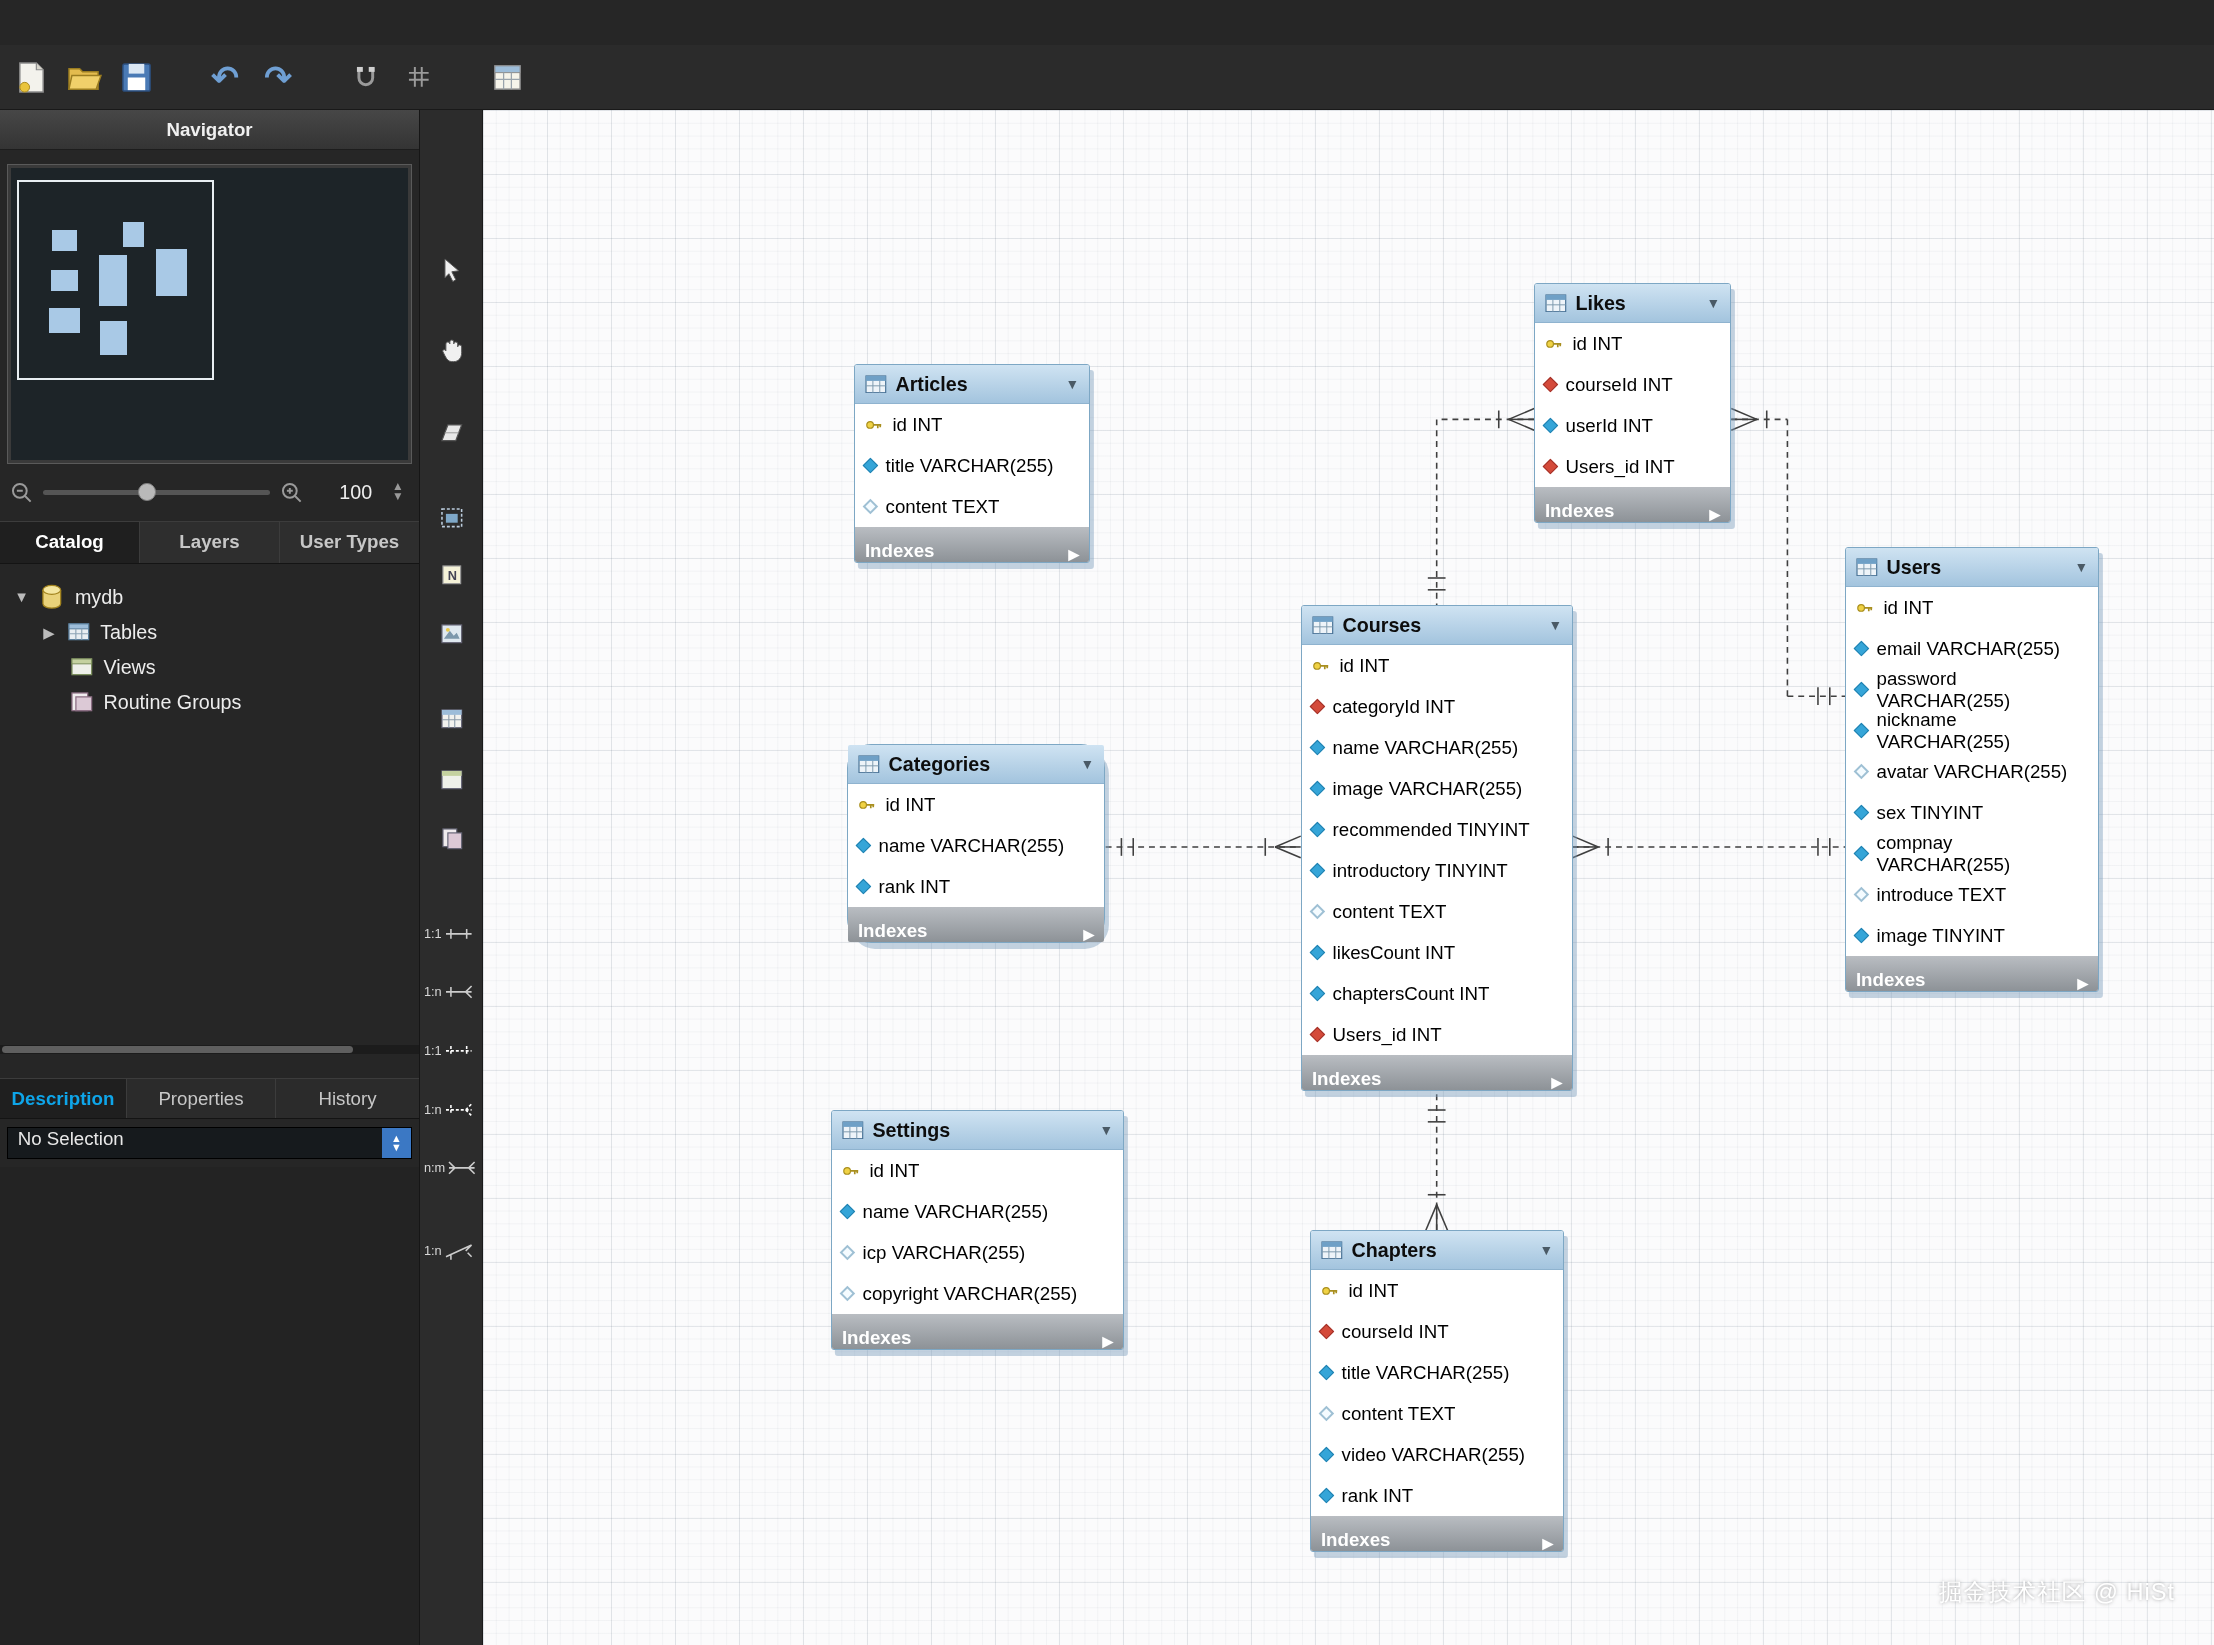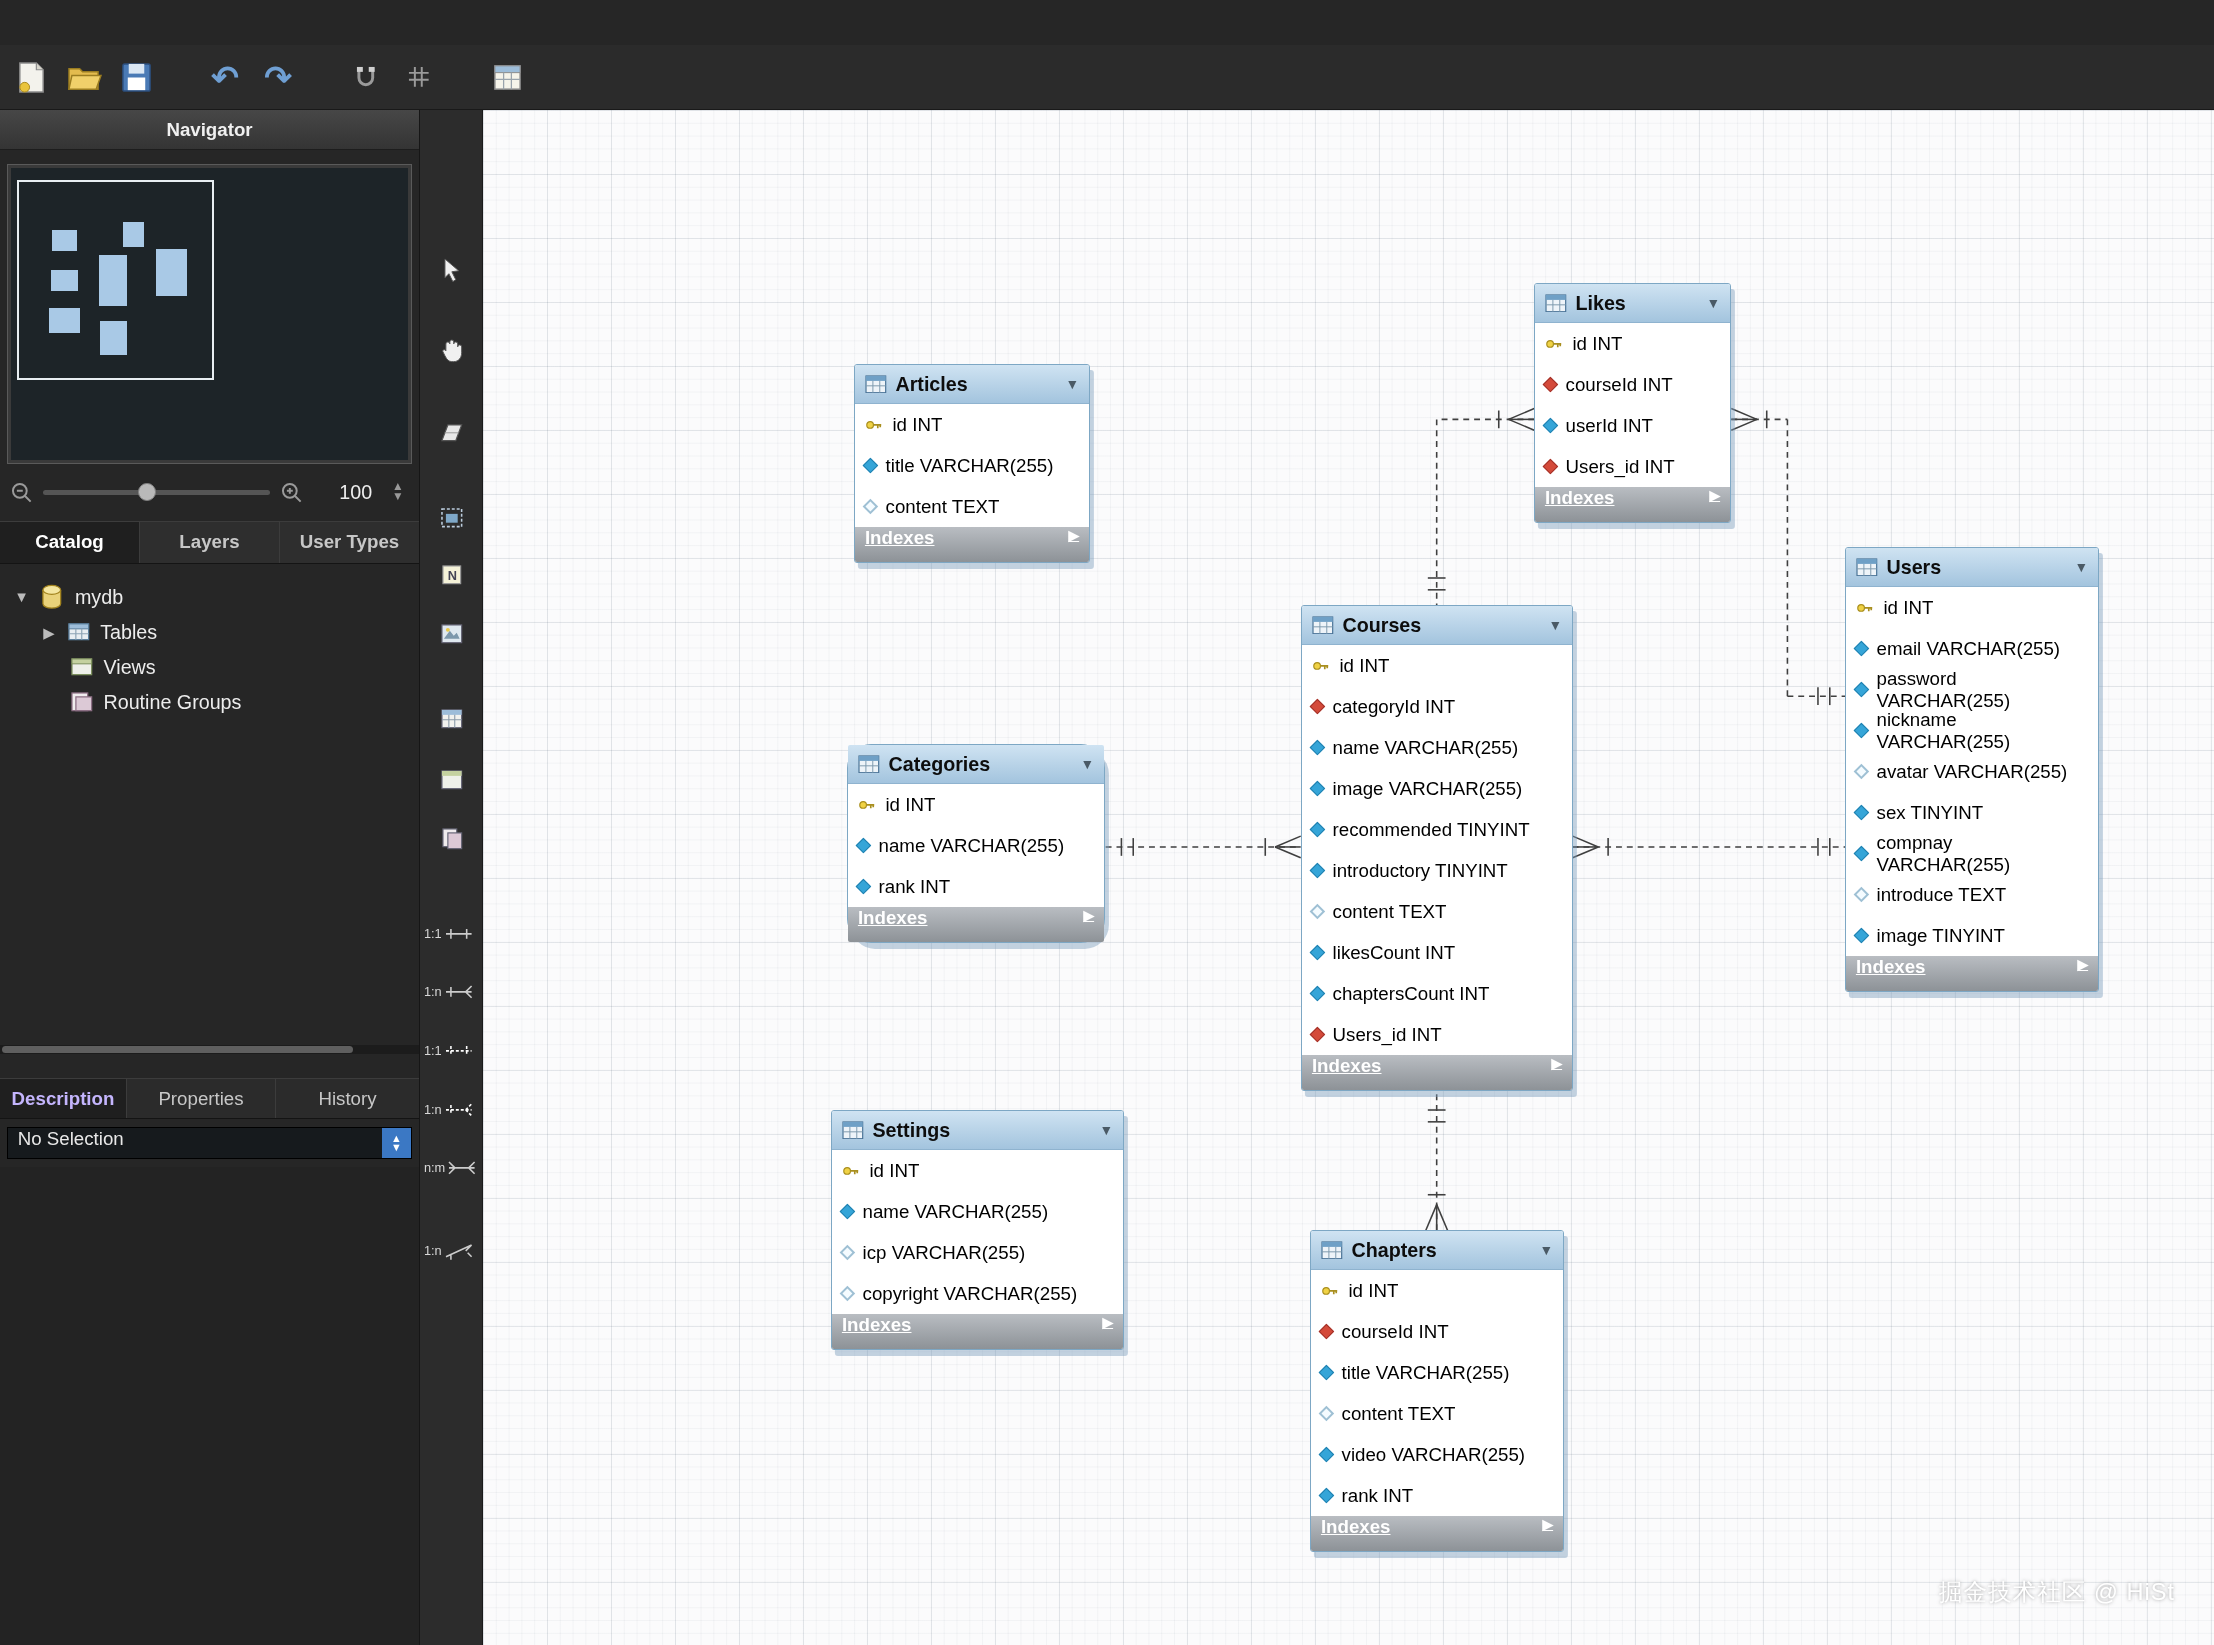--- a/index.html
+++ b/index.html
@@ -38,21 +38,21 @@
 
   .tree { flex:0 0 auto; padding-top:15.8px; }
   .tree-row { height:35px; display:flex; align-items:center; color:#ededed; font-size:19.7px; gap:8.9px; }
   .caret { color:#bbb; font-size:14.8px; width:15.8px; text-align:center; }
 
   .h-scroll { position:relative; height:9.9px; background:#1c1c1c; margin-top:325px; }
   .h-thumb { position:absolute; left:2px; top:1px; width:351px; height:7.9px; background:#5f5f5f; border-radius:3.9px; }
 
   .info-tabs { height:41px; display:flex; border-top:1px solid #3c3c3c; border-bottom:1px solid #141414; margin-top:23.6px; }
   .info-tab { display:flex; align-items:center; justify-content:center; font-size:18.7px; color:#c7c7c7; background:#2b2b2b; border-right:1px solid #3c3c3c; }
-  .info-tab.active { background:#1f1f1f; color:#c4b5fd; font-weight:bold; }
+  .info-tab.active { background:#1f1f1f; color:#0ea5e9; font-weight:bold; }
   .sel-row { margin:7.9px 6.9px 0 6.9px; height:32.5px; background:#161a1d; border:1px solid #000; display:flex; align-items:flex-start; }
   .sel-text { flex:1; color:#e8e8e8; font-size:18.7px; padding-left:9.9px; }
   .sel-btn { width:29.6px; height:30.5px; background:#3b78c4; display:flex; flex-direction:column; align-items:center; justify-content:center; color:#fff; font-size:10.8px; line-height:8.9px; }
   .info-body { flex:1; background:#232323; margin-top:7.9px; }
 
   
   .toolstrip { position:absolute; left:420px; top:110px; width:63px; bottom:0; background:#2c2c2c; border-right:1px solid #1b1b1b; }
   .strip-ic { position:absolute; left:0; width:63px; height:43px; display:flex; align-items:center; justify-content:center; }
   .rel-tool { position:absolute; left:0; width:63px; height:47px; display:flex; align-items:center; justify-content:flex-start; padding-left:3.9px; gap:2px; }
   .rel-label { color:#d8d8d8; font-size:12.8px; }
@@ -66,21 +66,21 @@
       linear-gradient(rgba(70,90,110,0.05) 1px, transparent 1px),
       linear-gradient(90deg, rgba(70,90,110,0.05) 1px, transparent 1px);
     background-size:64px 64px, 64px 64px, 12.8px 12.8px, 12.8px 12.8px;
     overflow:hidden; }
   #connector-layer { position:absolute; left:0; top:0; width:1732px; height:1535px; pointer-events:none; }
 
   .db-table { position:absolute; background:#fff; border:1px solid #7da7c4; border-radius:3px; box-shadow:3.9px 5.9px 0 rgba(125,158,188,0.45); font-size:18.7px; }
   .db-header { height:39px; background:linear-gradient(#cfe3f2,#a3c4de); display:flex; align-items:center; gap:8.9px; padding:0 9.9px; font-weight:bold; font-size:19.7px; color:#0d0d0d; border-bottom:1px solid #8fb3cf; border-radius:2px 2px 0 0; }
   .tbl-caret { margin-left:auto; color:#4a5a66; font-size:13.8px; }
   .db-row { height:41px; display:flex; align-items:center; gap:9.9px; padding:0 9.9px; color:#000; background:#fff; }
-  .db-footer { height:35px; background:linear-gradient(#b9bdc2,#8d9297); color:#fff; font-weight:bold; display:flex; align-items:flex-start; padding:0 9.9px; border-radius:0 0 2px 2px;text-decoration:underline; }
+  .db-footer { height:35px; background:linear-gradient(#b9bdc2,#8d9297); color:#fff; font-weight:bold; display:flex; align-items:flex-end; padding:0 9.9px; border-radius:0 0 2px 2px; }
   .ft-caret { margin-left:auto; font-size:13.8px; color:#fff; }
   .dm { width:10.8px; height:10.8px; transform:rotate(45deg); flex:0 0 auto; }
   .dm-blue { background:#35a5d8; border:1px solid #1f7fae; }
   .dm-red { background:#d44a3a; border:1px solid #a03028; }
   .dm-hollow { background:#f4fbff; border:2px solid #9fc0d4; }
   .key-ic { width:17.7px; height:17.7px; flex:0 0 auto; display:flex; align-items:center; }
 
   .watermark { position:absolute; right:39px; bottom:37px; color:#ffffff; font-size:23.6px; text-shadow:0 0 3.9px rgba(0,0,0,0.35); letter-spacing:1px; }
 </style>
 </head>

